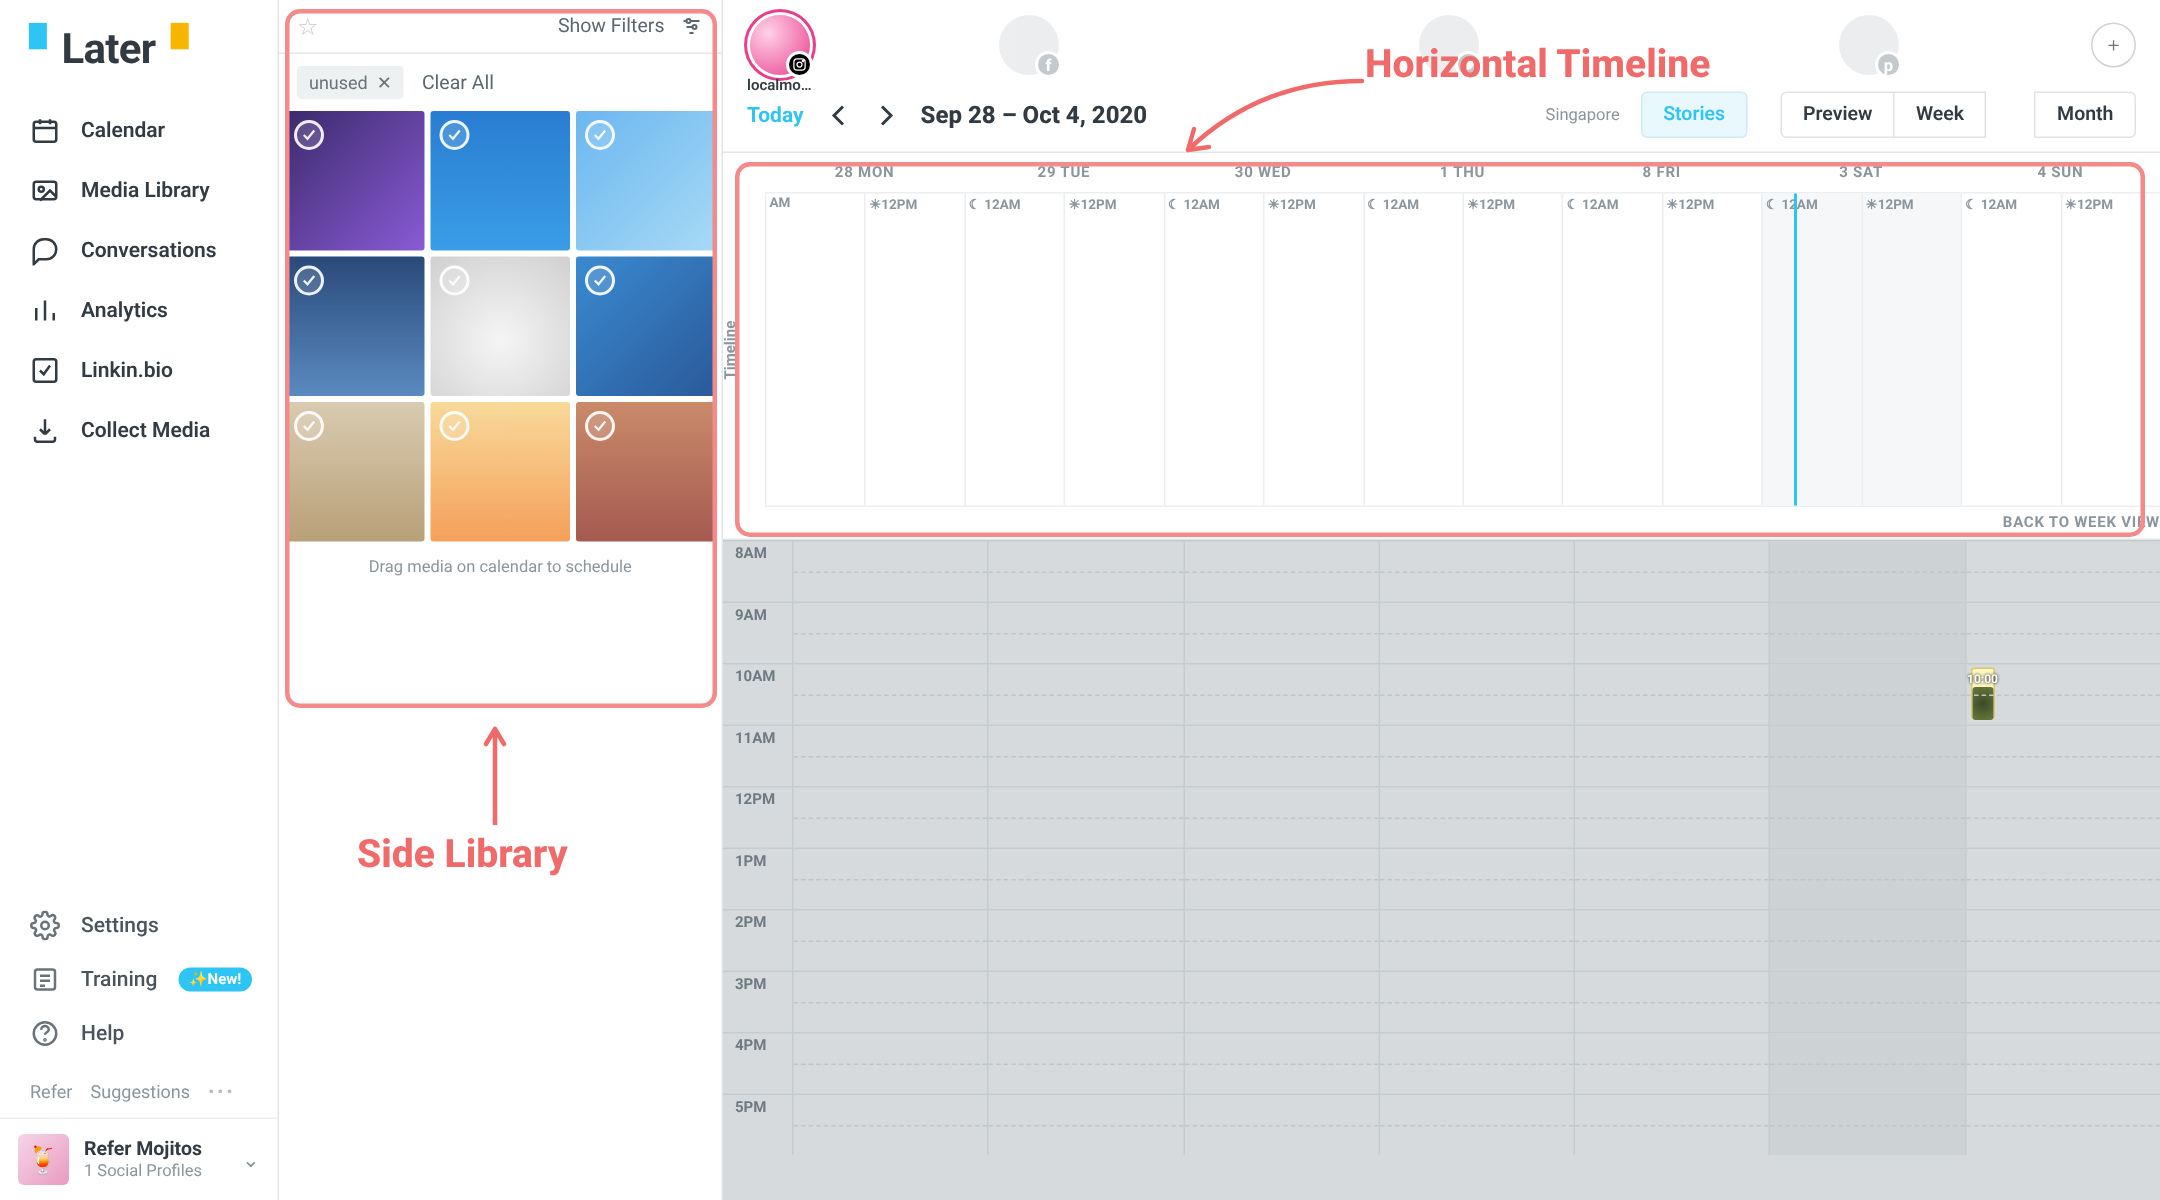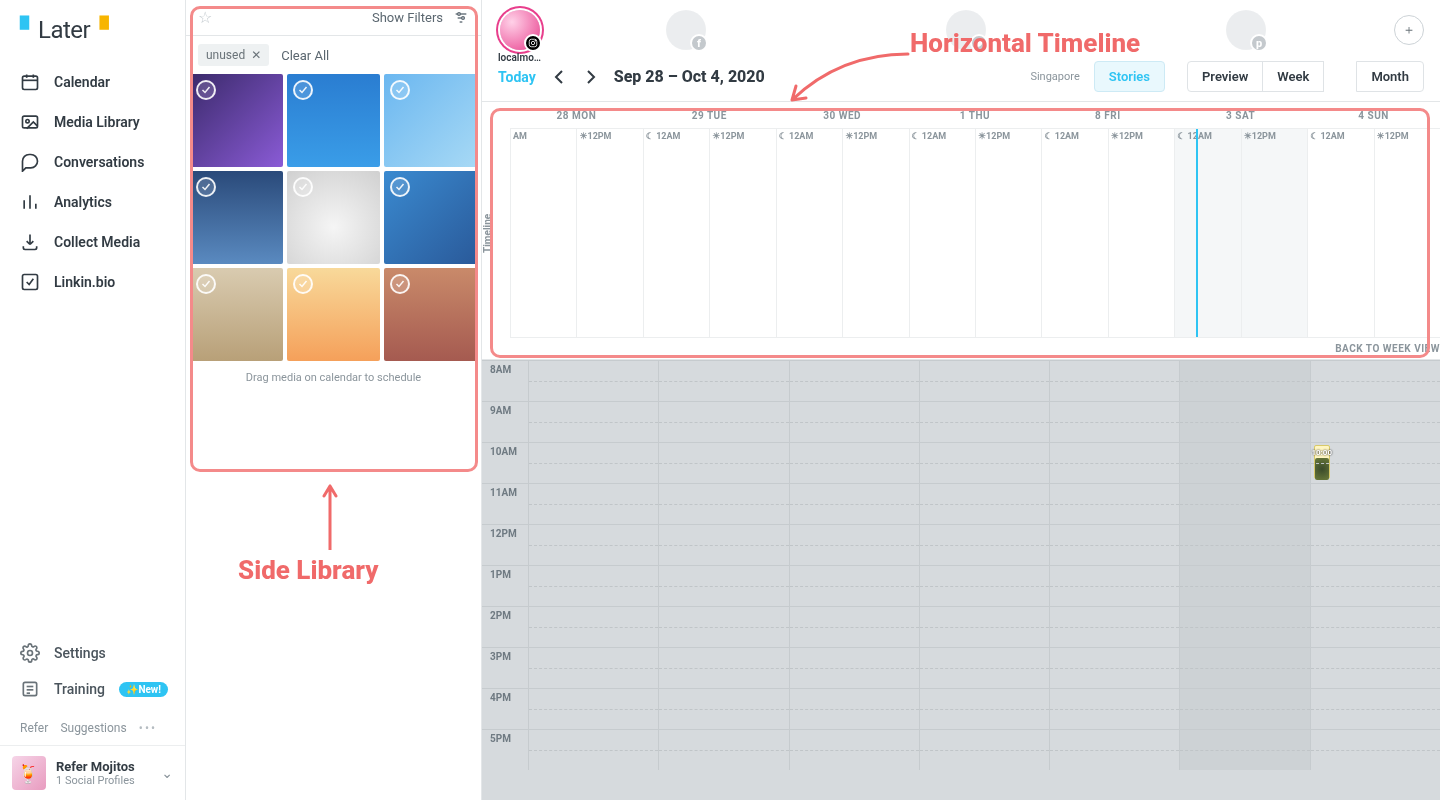--- a/index.html
+++ b/index.html
@@ -2,21 +2,21 @@
 <html><head>
 <meta charset="utf-8">
 <style>
   * { box-sizing: border-box; margin: 0; padding: 0; }
   body { font-family: -apple-system, BlinkMacSystemFont, "Segoe UI", Roboto, Helvetica, Arial, sans-serif; font-size: 13px; color: #323b43; background:#fff; width:1440px; height:800px; overflow:hidden; position:relative;}
   .app { display:flex; height:800px; }
 
   
   .nav { width:186px; border-right:1px solid #e3e6e8; display:flex; flex-direction:column; }
   .logo { padding:16px 20px 18px; }
-  .logo-img { font-weight:400; font-size:24px; letter-spacing:-0.5px; }
+  .logo-img { font-weight:700; font-size:28px; letter-spacing:-0.5px; }
   .nav-items { flex:1; }
   .nav-item { display:flex; align-items:center; gap:14px; padding:10px 20px; font-weight:600; font-size:14px; color:#323b43; cursor:pointer; }
   .nav-item .ico { width:20px; height:20px; display:flex; align-items:center; justify-content:center; }
   .nav-bottom { padding:8px 0; }
   .nav-bottom .nav-item { font-weight:500; font-size:14px; color:#4a545c; padding:8px 20px;}
   .badge-new { background:#2ec4f3; color:#fff; font-size:10px; font-weight:700; padding:2px 7px; border-radius:10px; }
   .refer-row { display:flex; align-items:center; justify-content:space-between; padding:6px 20px 10px; color:#8b959c; font-size:12px;}
   .refer-row span { margin-right:8px;}
   .account-card { display:flex; align-items:center; gap:10px; padding:10px 12px; border-top:1px solid #eceeef;}
   .account-thumb { width:34px; height:34px; border-radius:4px; background:linear-gradient(135deg,#f6d5e8,#e89bbf); display:flex; align-items:center; justify-content:center; font-size:18px;}
@@ -143,33 +143,33 @@
               <line x1="5" y1="20" x2="5" y2="10"></line>
               <line x1="12" y1="20" x2="12" y2="4"></line>
               <line x1="19" y1="20" x2="19" y2="14"></line>
             </svg>
           </span>
           <span>Analytics</span>
         </div>
         <div class="nav-item">
           <span class="ico">
             <svg width="20" height="20" viewBox="0 0 24 24" fill="none" stroke="#323b43" stroke-width="2">
-              <path d="M12 3v12m0 0l-4-4m4 4l4-4M4 17v2a2 2 0 002 2h12a2 2 0 002-2v-2"></path>
-            </svg>
-          </span>
-          <span>Collect Media</span>
-        </div>
-        <div class="nav-item">
-          <span class="ico">
-            <svg width="20" height="20" viewBox="0 0 24 24" fill="none" stroke="#323b43" stroke-width="2">
               <rect x="3" y="3" width="18" height="18" rx="2"></rect>
               <path d="M8 12l3 3 5-7"></path>
             </svg>
           </span>
           <span>Linkin.bio</span>
+        </div>
+        <div class="nav-item">
+          <span class="ico">
+            <svg width="20" height="20" viewBox="0 0 24 24" fill="none" stroke="#323b43" stroke-width="2">
+              <path d="M12 3v12m0 0l-4-4m4 4l4-4M4 17v2a2 2 0 002 2h12a2 2 0 002-2v-2"></path>
+            </svg>
+          </span>
+          <span>Collect Media</span>
         </div>
       </div>
     <div class="nav-bottom" id="nav-bottom">
         <div class="nav-item">
           <span class="ico">
             <svg width="20" height="20" viewBox="0 0 24 24" fill="none" stroke="#6a7379" stroke-width="2">
               <circle cx="12" cy="12" r="3"></circle>
               <path d="M19.4 15a1.65 1.65 0 00.33 1.82l.06.06a2 2 0 11-2.83 2.83l-.06-.06a1.65 1.65 0 00-1.82-.33 1.65 1.65 0 00-1 1.51V21a2 2 0 11-4 0v-.09a1.65 1.65 0 00-1-1.51 1.65 1.65 0 00-1.82.33l-.06.06a2 2 0 11-2.83-2.83l.06-.06a1.65 1.65 0 00.33-1.82 1.65 1.65 0 00-1.51-1H3a2 2 0 110-4h.09a1.65 1.65 0 001.51-1 1.65 1.65 0 00-.33-1.82l-.06-.06a2 2 0 112.83-2.83l.06.06a1.65 1.65 0 001.82.33h0a1.65 1.65 0 001-1.51V3a2 2 0 114 0v.09a1.65 1.65 0 001 1.51h0a1.65 1.65 0 001.82-.33l.06-.06a2 2 0 112.83 2.83l-.06.06a1.65 1.65 0 00-.33 1.82v0a1.65 1.65 0 001.51 1H21a2 2 0 110 4h-.09a1.65 1.65 0 00-1.51 1z"></path>
             </svg>
           </span>
@@ -179,20 +179,30 @@
           <span class="ico">
             <svg width="20" height="20" viewBox="0 0 24 24" fill="none" stroke="#6a7379" stroke-width="2">
               <rect x="4" y="4" width="16" height="16" rx="2"></rect>
               <line x1="8" y1="9" x2="16" y2="9"></line>
               <line x1="8" y1="13" x2="16" y2="13"></line>
               <line x1="8" y1="17" x2="12" y2="17"></line>
             </svg>
           </span>
           <span>Training</span>
           <span class="badge-new">✨New!</span>
+        </div>
+        <div class="nav-item">
+          <span class="ico">
+            <svg width="20" height="20" viewBox="0 0 24 24" fill="none" stroke="#6a7379" stroke-width="2">
+              <circle cx="12" cy="12" r="9"></circle>
+              <path d="M9 9a3 3 0 116 0c0 2-3 2-3 4"></path>
+              <circle cx="12" cy="17" r="0.5" fill="#6a7379"></circle>
+            </svg>
+          </span>
+          <span>Help</span>
         </div>
       </div>
     <div class="refer-row">
       <span>Refer</span>
       <span>Suggestions</span>
       <span style="letter-spacing:2px;color:#b5bcc1;">•••</span>
     </div>
     <div class="account-card">
       <div class="account-thumb">🍹</div>
       <div>

